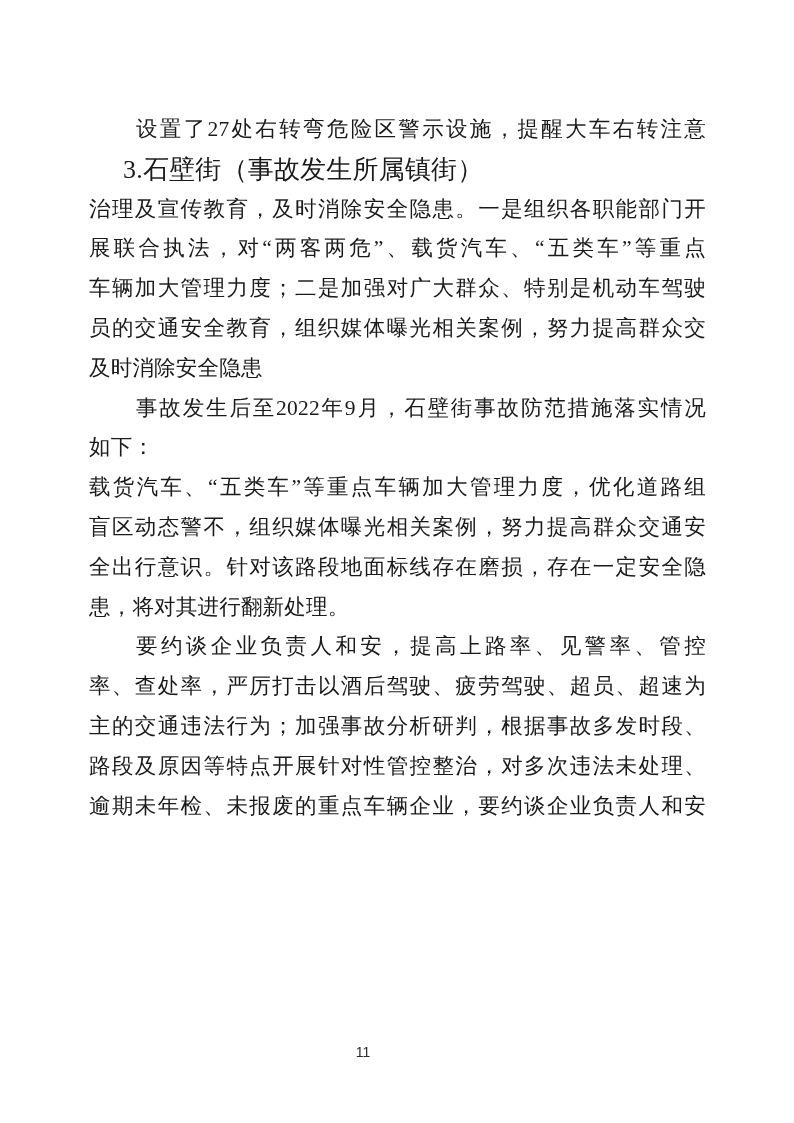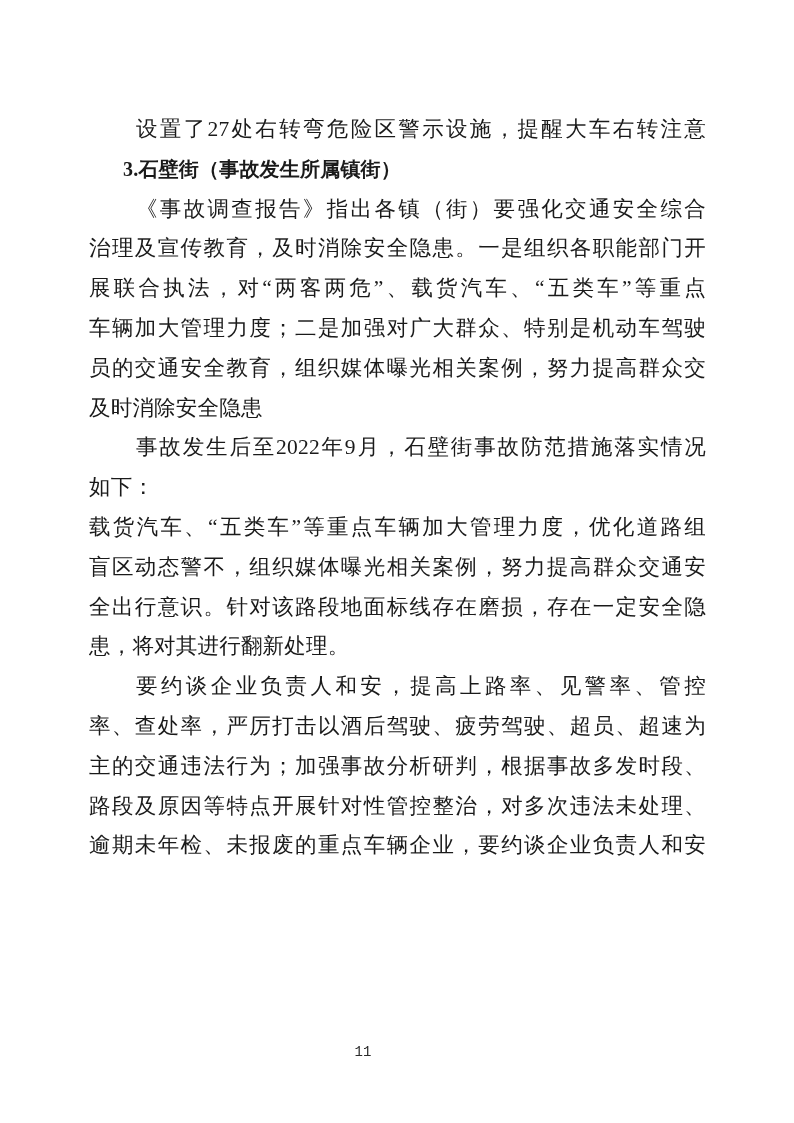--- a/index.html
+++ b/index.html
@@ -28,52 +28,51 @@
     line-height: 39.8px;
     font-size: 21.5px;
     text-align: justify;
     text-align-last: justify;
     overflow: hidden;
     letter-spacing: 0.2px;
   }
   .line.first { text-indent: 47px; }
   .line.plast { text-align-last: left; }
   .para.heading .line {
-    font-weight: bold;
+    font-weight: normal;
     text-align-last: left;
     text-indent: 34px;
-    font-size: 20px;
+    font-size: 26px;
   }
   .pagenum {
     position: absolute;
     left: 0;
     top: 1044px;
     width: 100%;
     text-align: center;
     font-size: 14px;
     color: #2b2b2b;
-    font-family: Liberation Mono, monospace;
+    font-family: Liberation Sans, sans-serif;
   }
 </style>
 </head>
 <body>
 
 <div class="page">
   <div class="content">
 
     <div class="para">
       <div class="line first">设置了27处右转弯危险区警示设施，提醒大车右转注意</div>
     </div>
 
     <div class="para heading">
       <div class="line first plast">3.石壁街（事故发生所属镇街）</div>
     </div>
 
     <div class="para">
-      <div class="line first">《事故调查报告》指出各镇（街）要强化交通安全综合</div>
       <div class="line">治理及宣传教育，及时消除安全隐患。一是组织各职能部门开</div>
       <div class="line">展联合执法，对“两客两危”、载货汽车、“五类车”等重点</div>
       <div class="line">车辆加大管理力度；二是加强对广大群众、特别是机动车驾驶</div>
       <div class="line">员的交通安全教育，组织媒体曝光相关案例，努力提高群众交</div>
       <div class="line plast">及时消除安全隐患</div>
     </div>
 
     <div class="para">
       <div class="line first">事故发生后至2022年9月，石壁街事故防范措施落实情况</div>
       <div class="line plast">如下：</div>

